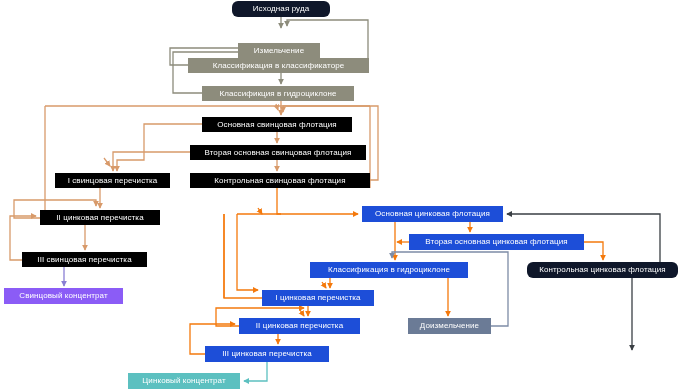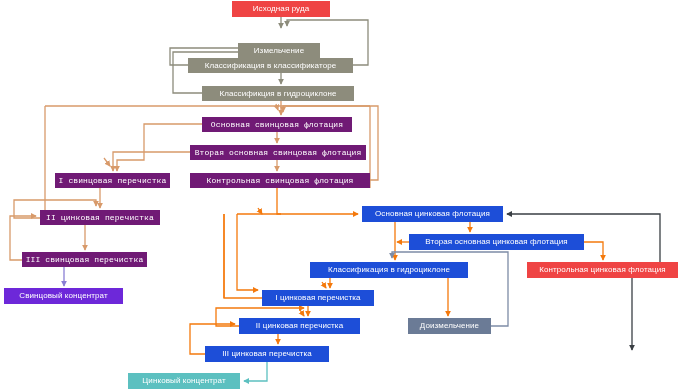--- a/index.html
+++ b/index.html
@@ -27,25 +27,25 @@
     align-items: center;
     justify-content: center;
     color: #ffffff;
     font-size: 8px;
     letter-spacing: 0.1px;
     white-space: nowrap;
     line-height: 1;
     text-align: center;
     z-index: 5;
   }
-  .n-dark   { background: #ef4444; }
+  .n-dark   { background: #0f172a; border-radius: 6px; }
   .n-gray   { background: #8d8c7c; }
-  .n-brown  { background: #701a75; font-family: Liberation Mono, monospace; }
+  .n-brown  { background: #000000; }
   .n-orange { background: #1d4ed8; }
-  .n-purple { background: #6d28d9; }
+  .n-purple { background: #8b5cf6; }
   .n-teal   { background: #5cc0c0; }
   .n-slate  { background: #6b7b96; }
 </style>
 </head>
 <body>
 
 <div id="stage">
 
   <svg id="wires" viewBox="0 0 678 391" width="678" height="391">
     <defs>
@@ -155,21 +155,21 @@
       <path d="M267,362 L267,381 L244,381" stroke="#5cc0c0" marker-end="url(#ah-teal)"></path>
     </g>
   </svg>
 
   <div class="node n-dark" style="left:232px; top:1px;   width:98px;  height:16px;">
       <span>Исходная руда</span>
     </div>
   <div class="node n-gray" style="left:238px; top:43px;  width:82px;  height:15px;">
       <span>Измельчение</span>
     </div>
-  <div class="node n-gray" style="left:188px; top:58px;  width:165px; height:15px;">
+  <div class="node n-gray" style="left:188px; top:58px;  width:181px; height:15px;">
       <span>Классификация в классификаторе</span>
     </div>
   <div class="node n-gray" style="left:202px; top:86px;  width:152px; height:15px;">
       <span>Классификция в гидроциклоне</span>
     </div>
 
   <div class="node n-brown" style="left:202px; top:117px; width:150px; height:15px;">
       <span>Основная свинцовая флотация</span>
     </div>
   <div class="node n-brown" style="left:190px; top:145px; width:176px; height:15px;">

